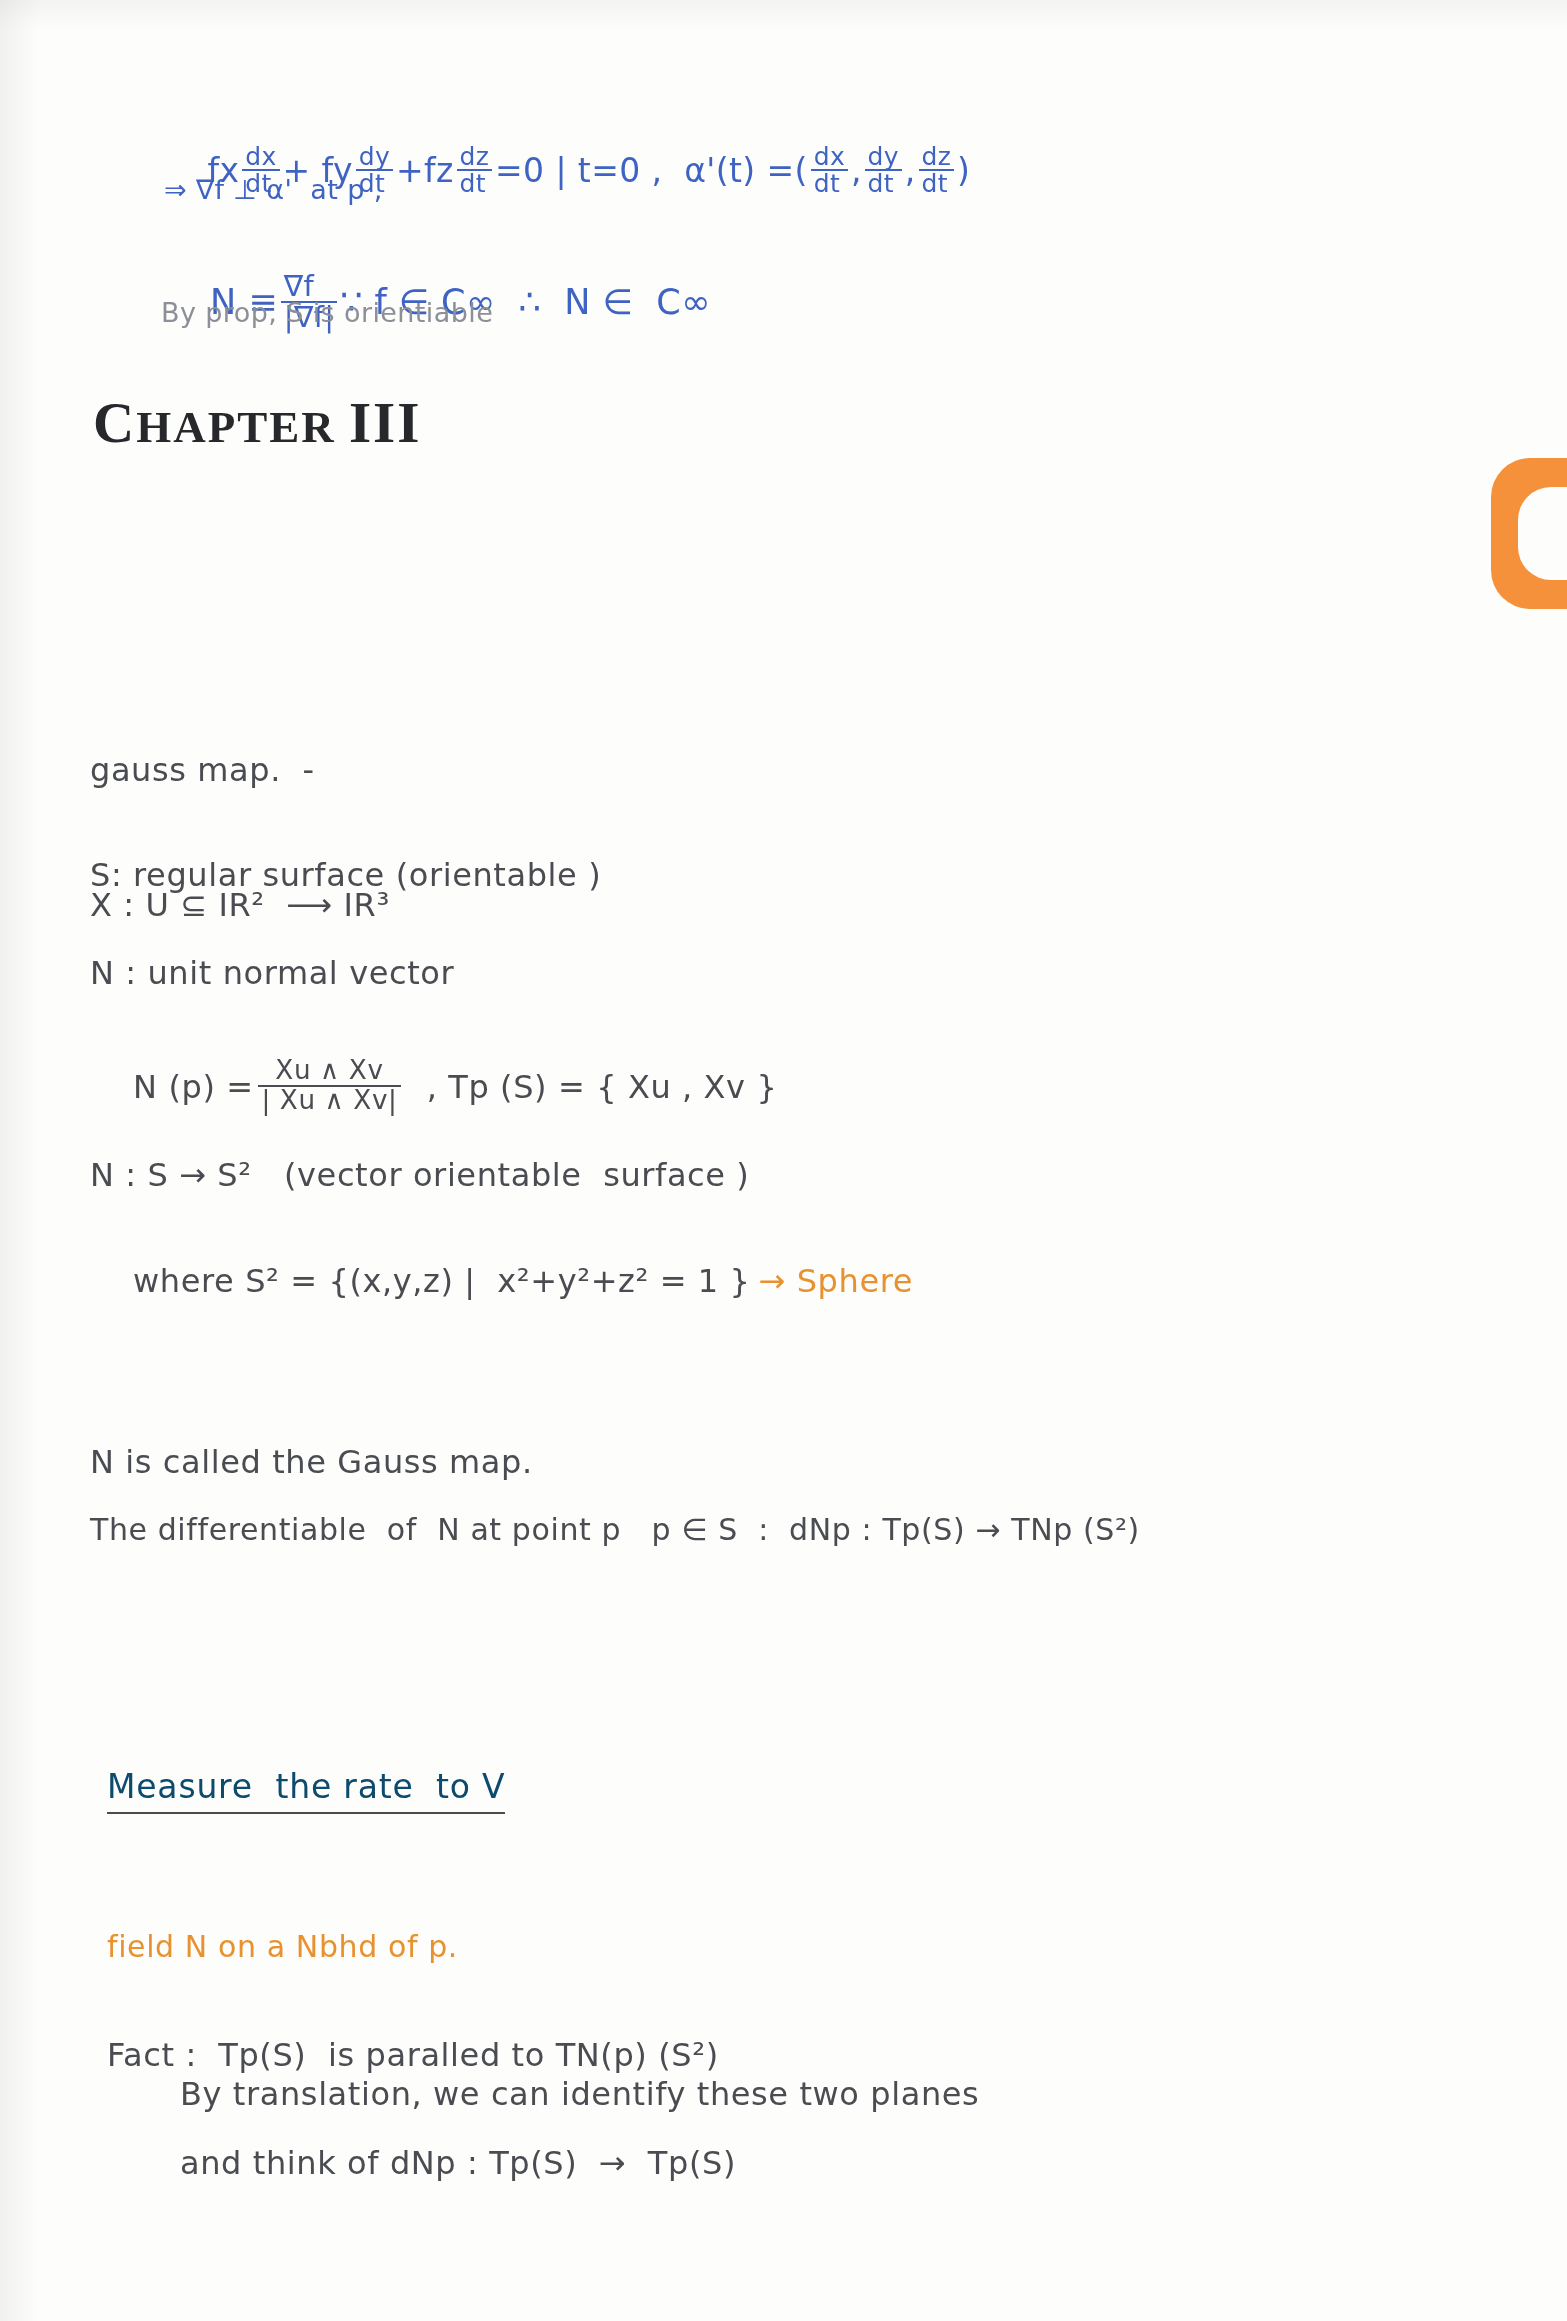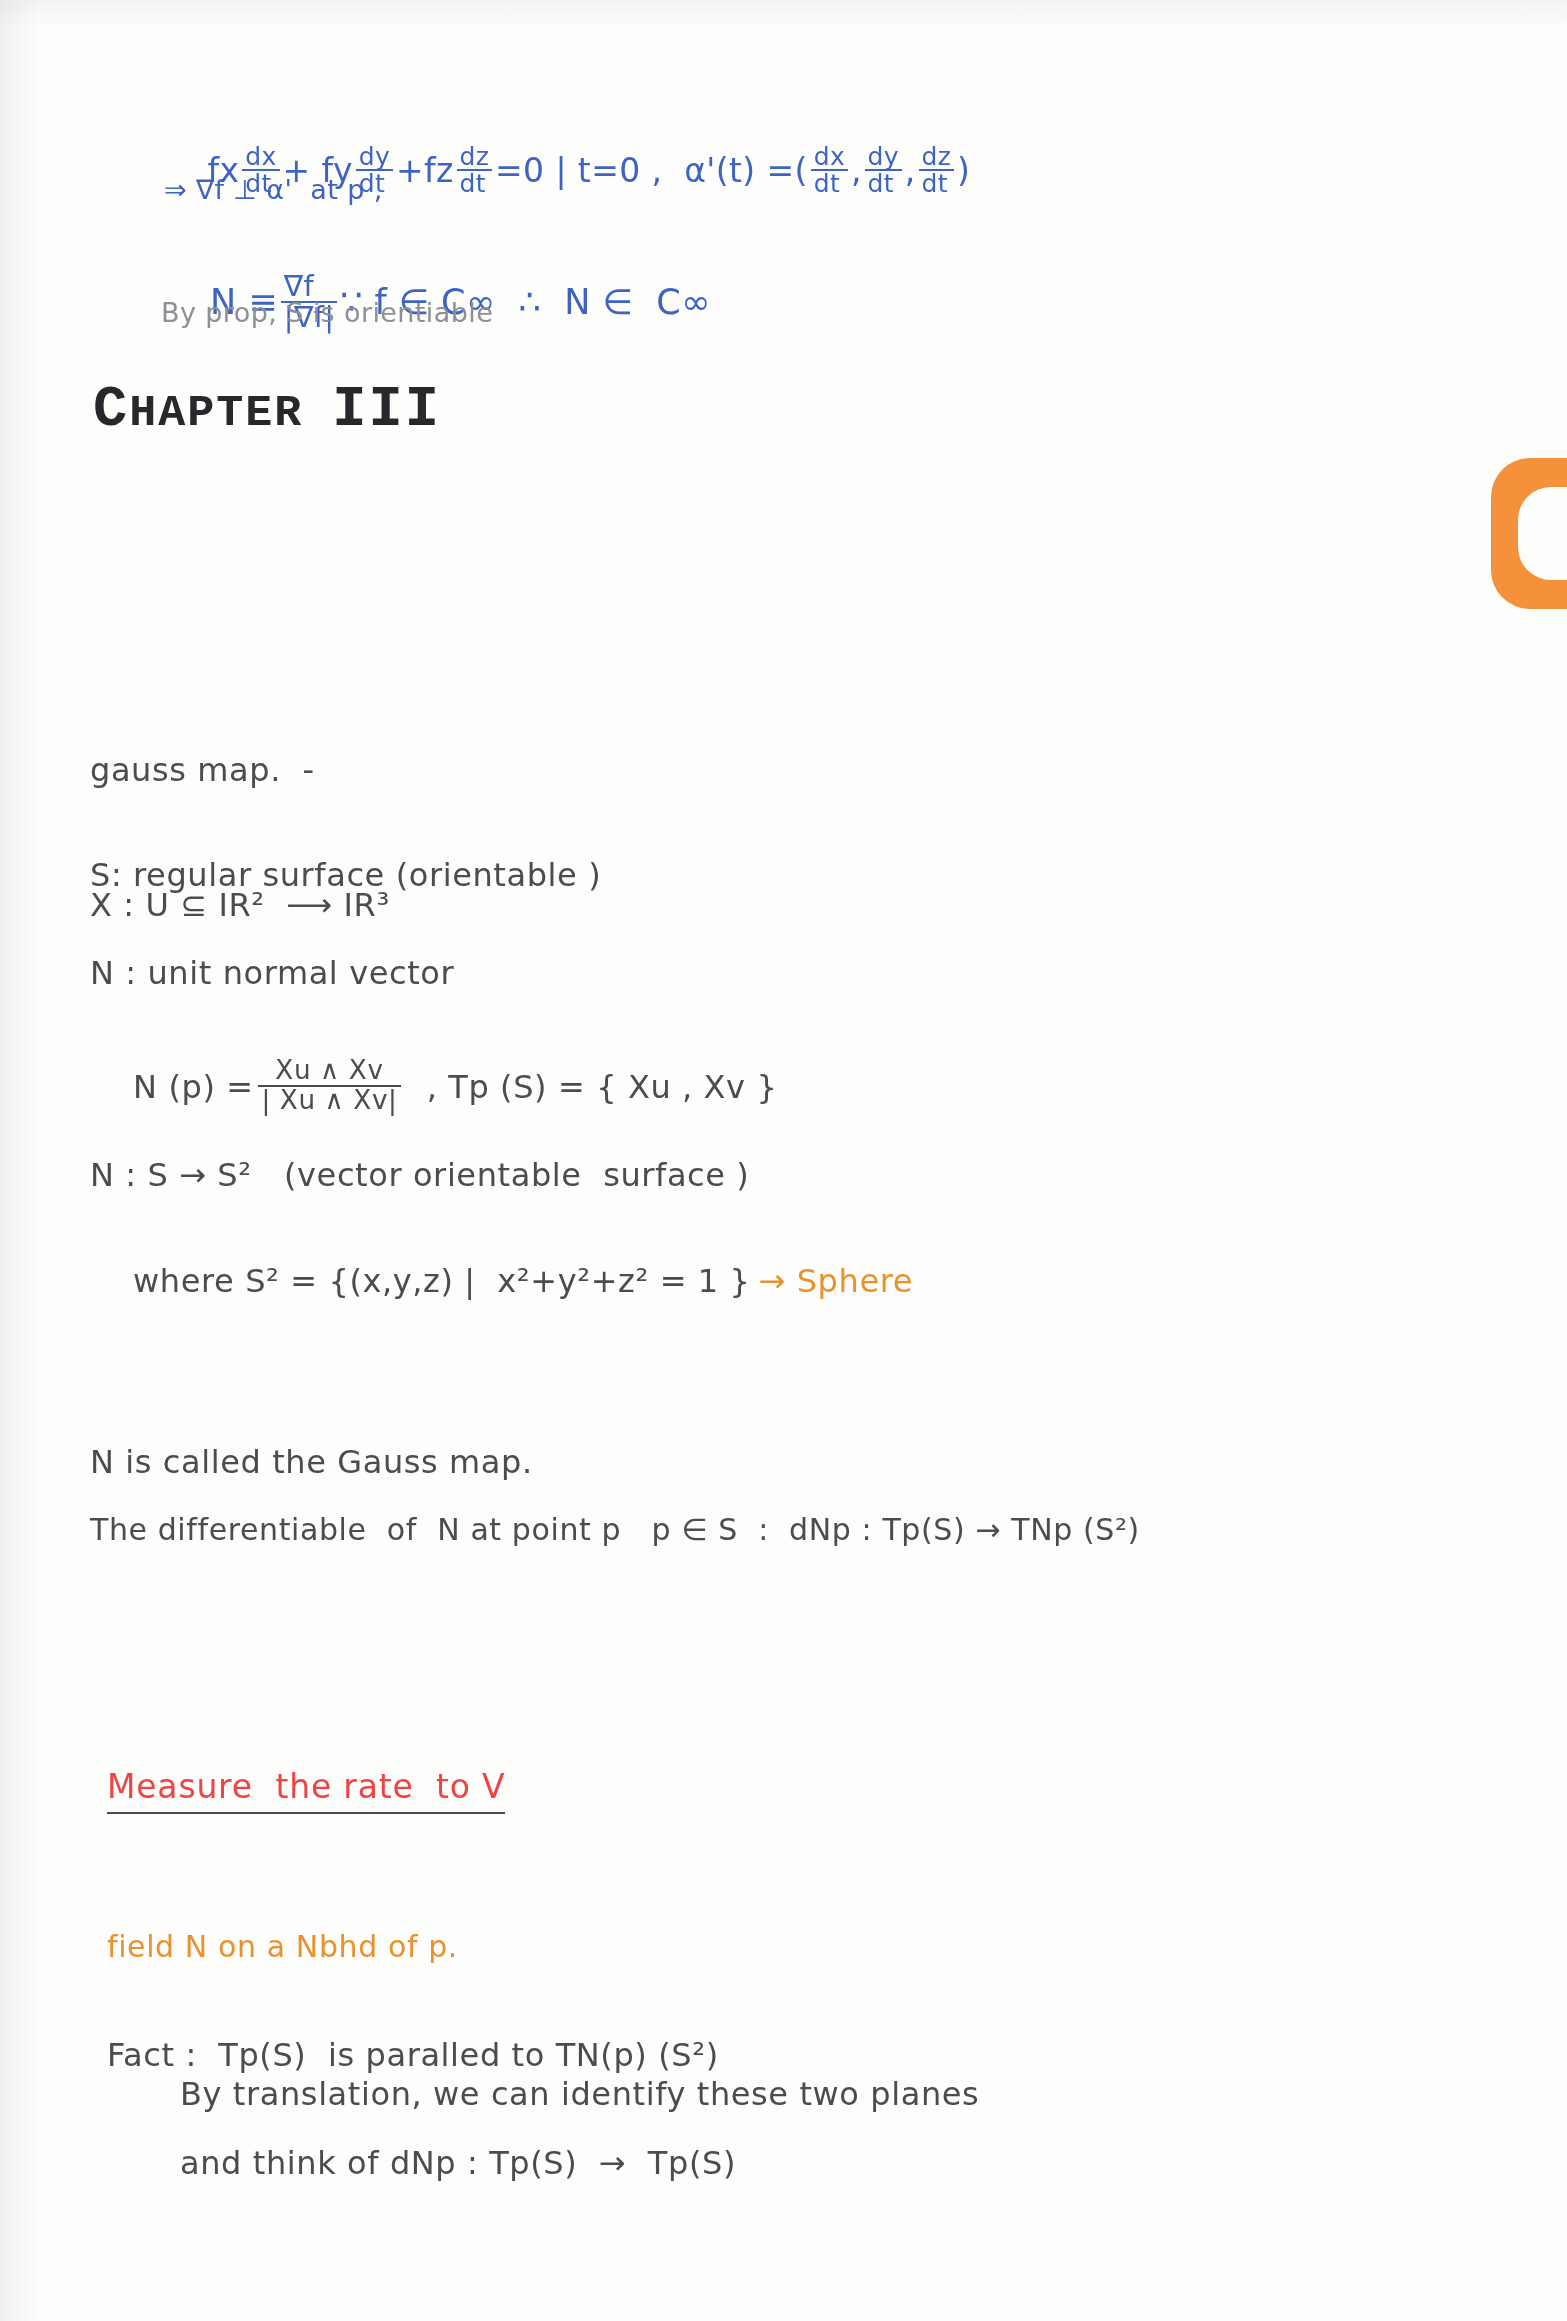--- a/index.html
+++ b/index.html
@@ -79,22 +79,22 @@
   .frac .num { display: block; padding: 0 2.9px; }
   .frac .den { display: block; border-top: 2px solid currentColor; padding: 0 2.9px; }
 
   .line2 { left: 164px; top: 174px; font-size: 27px; }
   .line3 { left: 164px; top: 234px; font-size: 35px; }
   .line4 { left: 161px; top: 297px; font-size: 27px; }
 
   .chapter {
     position: absolute;
     left: 93px;
-    top: 378px;
-    font-family: Liberation Mono, monospace;
+    top: 390px;
+    font-family: Liberation Serif, serif;
     font-weight: bold;
     color: #27282c;
     font-size: 45px;
     letter-spacing: 2px;
   }
   .chapter .big { font-size: 57px; }
 
   .body-line {
     position: absolute;
     left: 90px;
@@ -102,21 +102,21 @@
     color: #4a4c52;
     white-space: pre;
     letter-spacing: 0.6px;
   }
 
   .underline-head {
     position: absolute;
     left: 107px;
     top: 1767px;
     font-size: 33px;
-    color: #ef4444;
+    color: #0c4a6e;
     border-bottom: 2.9px solid #4a4c52;
     padding-bottom: 5.9px;
     letter-spacing: 0.8px;
     white-space: pre;
   }
 
   .orange-line {
     position: absolute;
     left: 107px;
     font-size: 30px;

